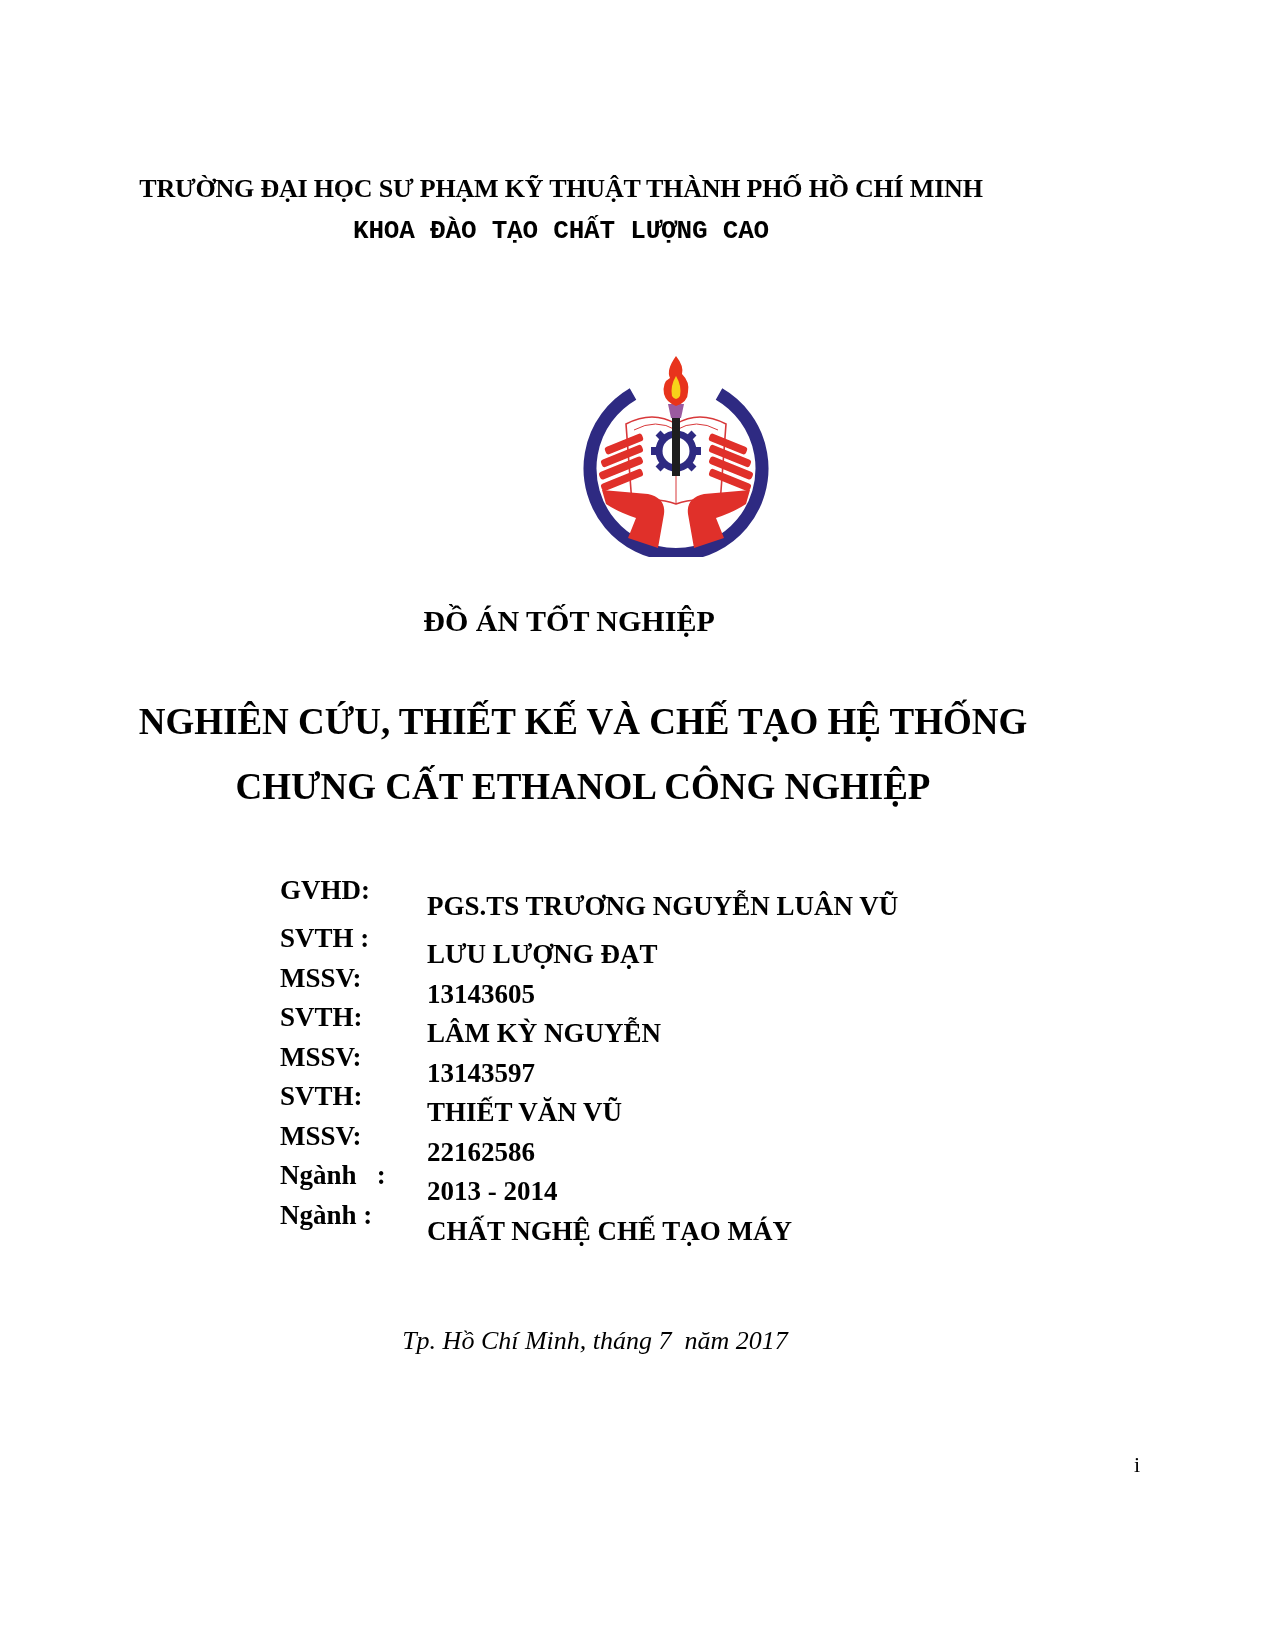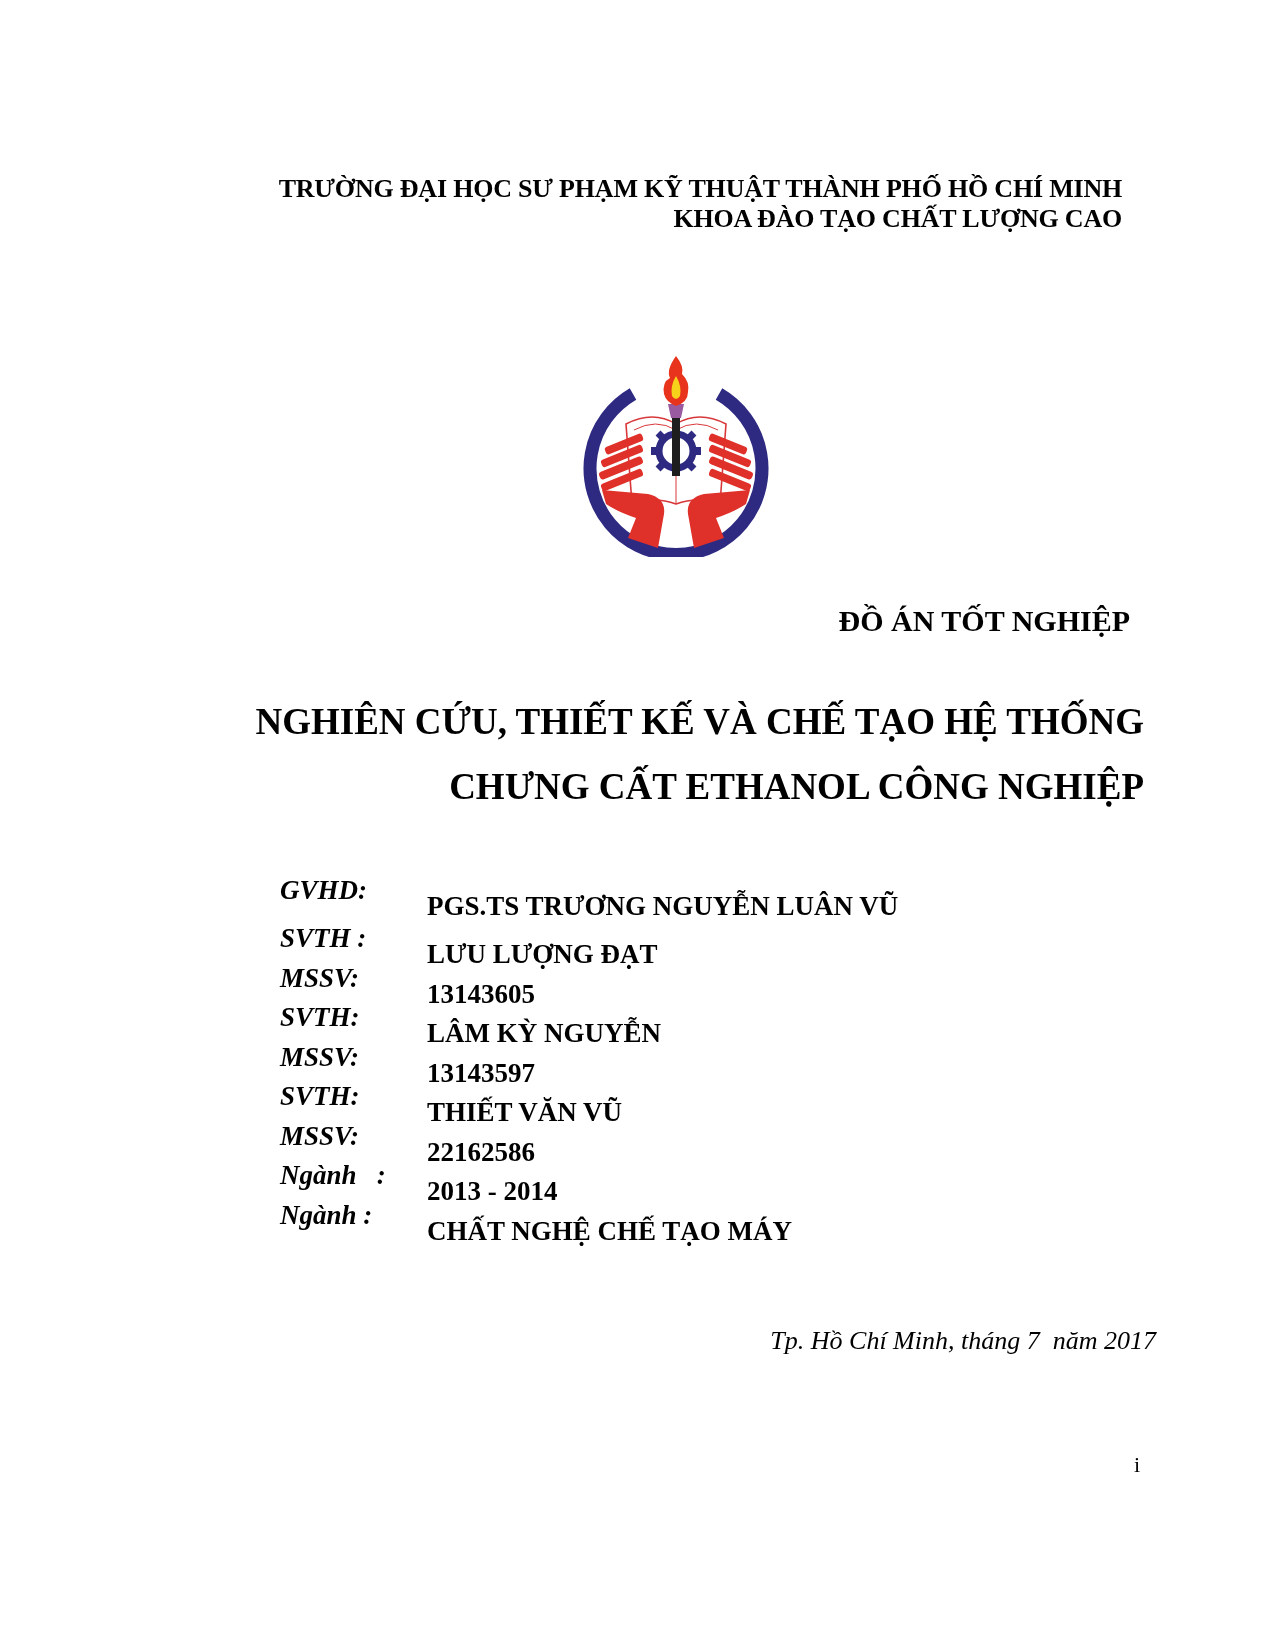--- a/index.html
+++ b/index.html
@@ -1,34 +1,34 @@
 <!DOCTYPE html>
 <html><head>
   <meta charset="utf-8">
   <style>
     html, body { margin: 0; padding: 0; background: #ffffff; }
     body { width: 1275px; height: 1650px; position: relative; overflow: hidden;
            font-family: "Liberation Serif", "DejaVu Serif", serif; color: #000; }
     .abs { position: absolute; }
-    .center-line { position: absolute; left: 0; width: 1122px; text-align: right; white-space: nowrap; }
+    .center-line { position: absolute; left: 0; width: 1122px; text-align: center; white-space: nowrap; }
     .uni-line { font-weight: bold; font-size: 26px; letter-spacing: -0.2px; }
     .thesis-type { font-weight: bold; font-size: 30px; }
     .proj-title { font-weight: bold; font-size: 37px; }
     .info-row { position: absolute; left: 280px; height: 36px; font-weight: bold; font-size: 27px; white-space: nowrap; }
-    .info-label { position: absolute; left: 0; top: 0; font-style: italic; }
+    .info-label { position: absolute; left: 0; top: 0; }
     .info-value { position: absolute; left: 147px; top: 16px; }
     .date-line { font-style: italic; font-size: 26px; }
     .page-num { font-size: 22px; }
     .logo { position: absolute; left: 578px; top: 352px; width: 196px; height: 205px; }
   </style>
 </head>
 <body>
 
 <div class="center-line uni-line" style="top:174px;">TRƯỜNG ĐẠI HỌC SƯ PHẠM KỸ THUẬT THÀNH PHỐ HỒ CHÍ MINH</div>
-<div class="center-line uni-line" style="top:204px;">KHOA ĐÀO TẠO CHẤT LƯỢNG CAO</div>
+<div class="center-line uni-line" style="top:216px;font-family:Liberation Mono, monospace;">KHOA ĐÀO TẠO CHẤT LƯỢNG CAO</div>
 
 <div class="logo">
   <svg width="196" height="205" viewBox="0 0 196 205">
 
     <path d="M 55 42 A 86 86 0 1 0 141 42" fill="none" stroke="#2e2a82" stroke-width="13"></path>
 
     <path d="M 48 72 Q 75 58 98 72 Q 121 58 148 72 L 142 152 Q 120 144 98 152 Q 76 144 54 152 Z" fill="#ffffff" stroke="#d8383a" stroke-width="1.6"></path>
     <path d="M 56 78 Q 78 66 98 78 M 140 78 Q 118 66 98 78" fill="none" stroke="#d8383a" stroke-width="1"></path>
     <line x1="98" y1="72" x2="98" y2="152" stroke="#d8383a" stroke-width="1"></line>
 

